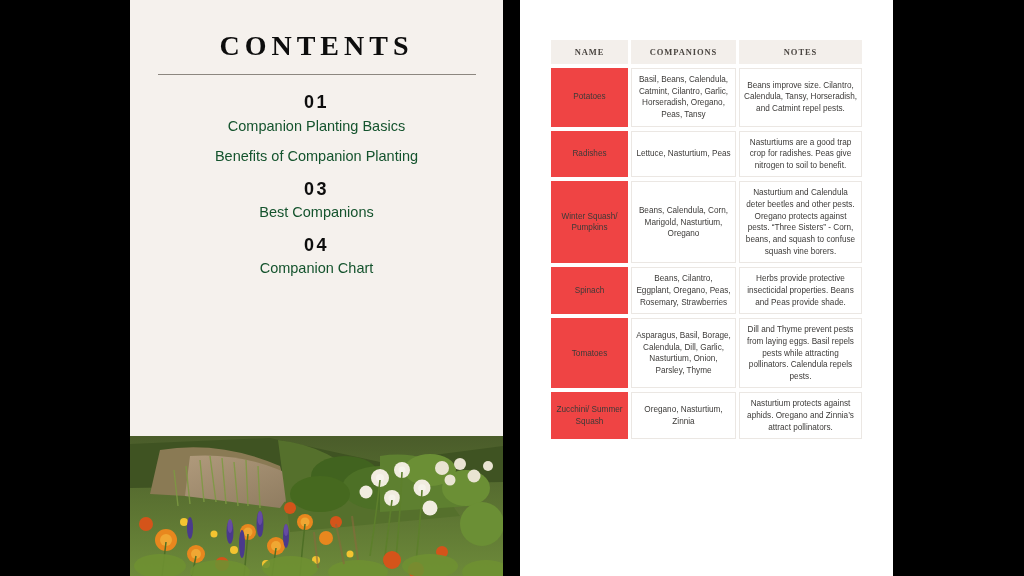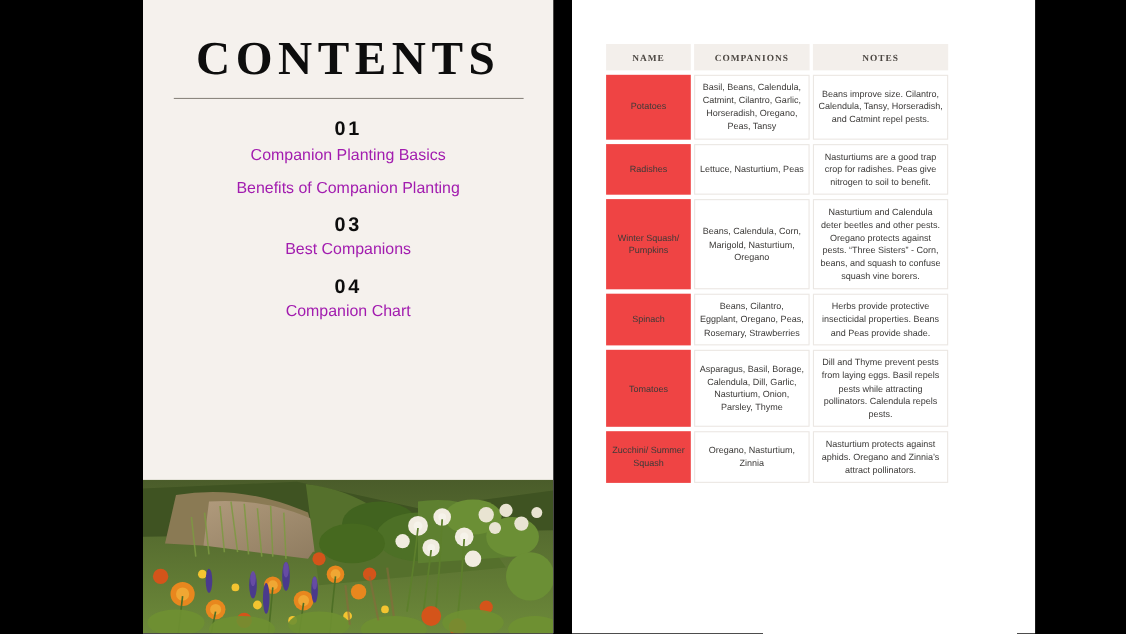--- a/index.html
+++ b/index.html
@@ -23,21 +23,21 @@
     width: 373px;
     height: 576px;
     background: #f5f1ed;
     overflow: hidden;
   }
 
   #contents-title {
     text-align: center;
     font-family: "Liberation Serif", serif;
     font-weight: bold;
-    font-size: 43px;
+    font-size: 28px;
     letter-spacing: 5px;
     color: #0d0d0d;
     margin-top: 32px;
     line-height: 1;
   }
 
   #title-rule {
     width: 318px;
     height: 1px;
     background: #8c8780;
@@ -52,21 +52,21 @@
     font-family: "Liberation Sans", sans-serif;
     font-weight: bold;
     font-size: 18px;
     letter-spacing: 2.5px;
     color: #0d0d0d;
     line-height: 1.25;
   }
   .toc-label {
     font-family: "Liberation Sans", sans-serif;
     font-size: 14.5px;
-    color: #a21caf;
+    color: #14532d;
     line-height: 1.35;
     margin-top: 3px;
     padding: 0 44px;
   }
   .toc-entry + .toc-entry { margin-top: 11px; }
 
   
   #garden-photo {
     position: absolute;
     left: 0;
@@ -79,21 +79,20 @@
 
   
   #right-slide {
     position: absolute;
     left: 520px;
     top: 0;
     width: 373px;
     height: 576px;
     background: #ffffff;
     overflow: hidden;
-    padding-left: 48px;
   }
 
   #companion-table {
     position: absolute;
     left: 28px;
     top: 36px;
     width: 317px;
     border-collapse: separate;
     border-spacing: 3px 4px;
   }

